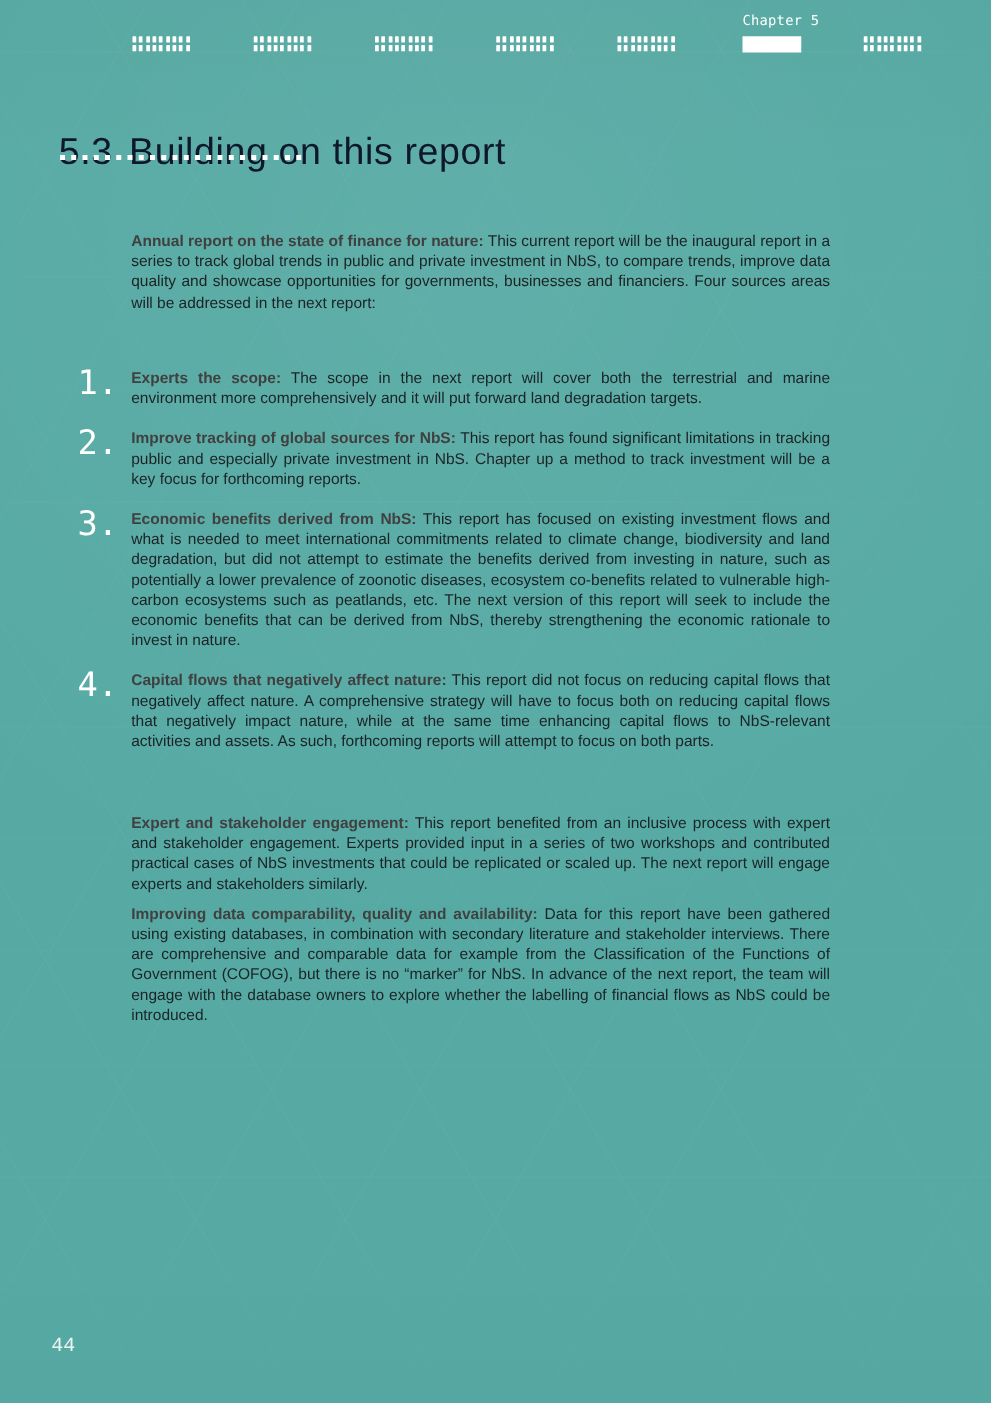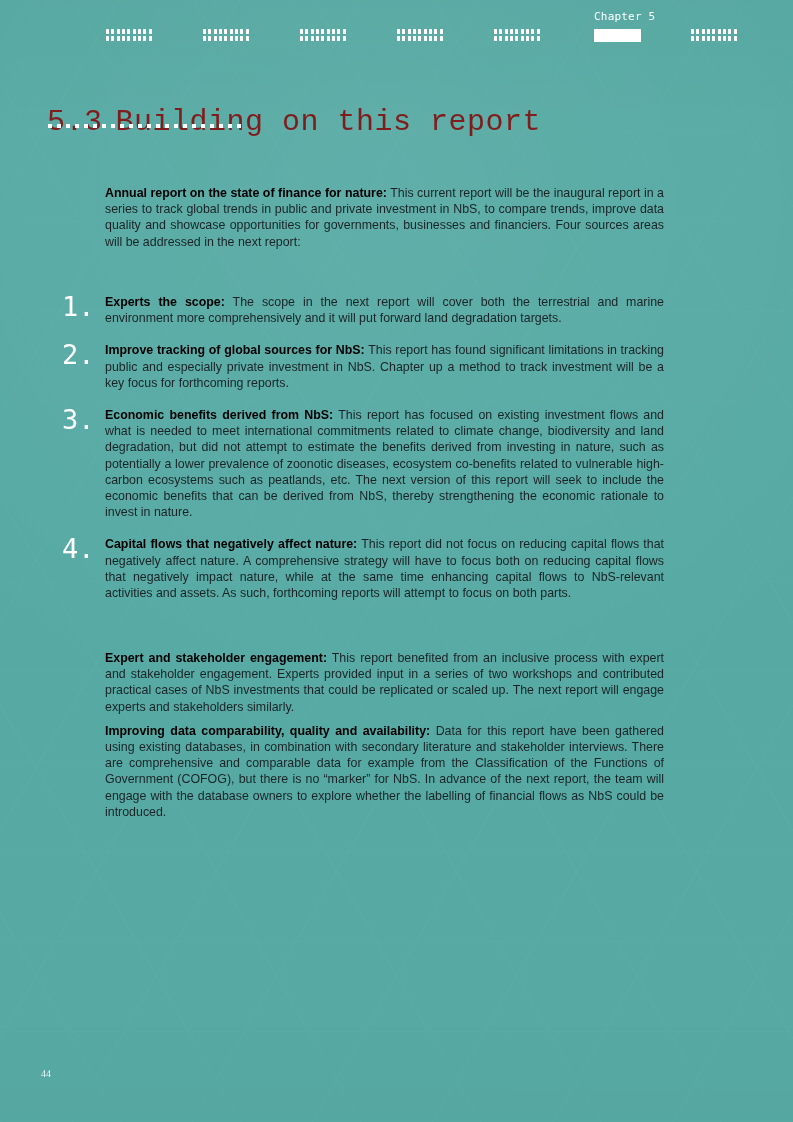--- a/index.html
+++ b/index.html
@@ -93,26 +93,26 @@
     letter-spacing: 0.2px;
     white-space: nowrap;
     font-family: "DejaVu Sans Mono", monospace;
   }
 
   
   .section-title {
     position: absolute;
     left: 47px;
     top: 85px;
-    color: #7f1d1d;
+    color: #0f172a;
     font-size: 30px;
     font-weight: 400;
     letter-spacing: 0.5px;
     white-space: nowrap;
-    font-family: Liberation Mono, monospace;
+    font-family: Liberation Sans, sans-serif;
   }
   .title-num { margin-right: 13px; }
   .title-rule {
     position: absolute;
     left: 48px;
     top: 124px;
     width: 191px;
     height: 4px;
     display: flex;
     gap: 5px;
@@ -133,21 +133,21 @@
     width: 559px;
   }
   p.para {
     margin: 0;
     color: #1b2326;
     font-size: 12.4px;
     line-height: 16.2px;
     text-align: justify;
   }
   .lead {
-    color: #000000;
+    color: #404040;
     font-weight: bold;
   }
 
   .intro { margin-bottom: 0; }
 
   
   .num-list {
     position: absolute;
     left: 62px;
     top: 294px;
@@ -181,22 +181,22 @@
     width: 559px;
   }
   .tail .para + .para { margin-top: 8px; }
 
   
   .page-number {
     position: absolute;
     left: 41px;
     top: 1068px;
     color: #eaf5f3;
-    font-size: 10px;
-    font-family: Liberation Serif, serif;
+    font-size: 16px;
+    font-family: Liberation Mono, monospace;
   }
 </style>
 </head>
 <body>
 
 <div class="bg-pattern"></div>
 <div class="bg-vignette"></div>
 
 <div class="chapter-rail" id="chapter-rail">
     <div class="chapter-marker" style="left: 106px;">

